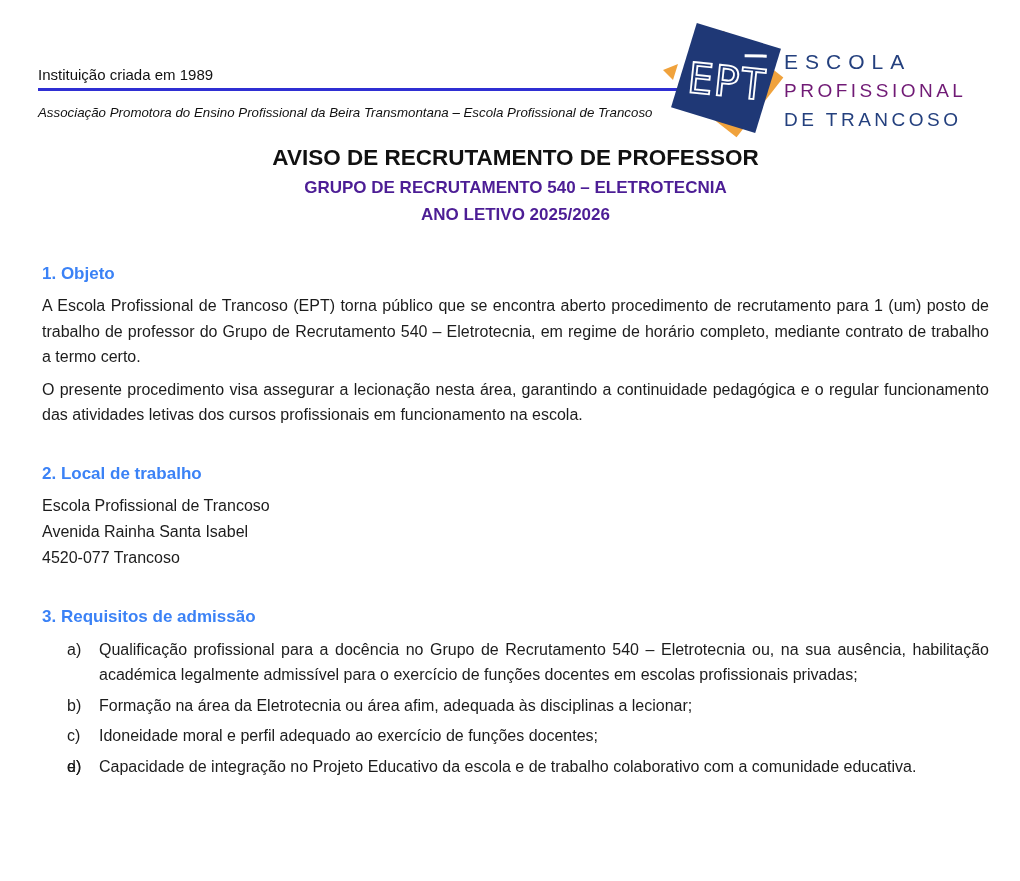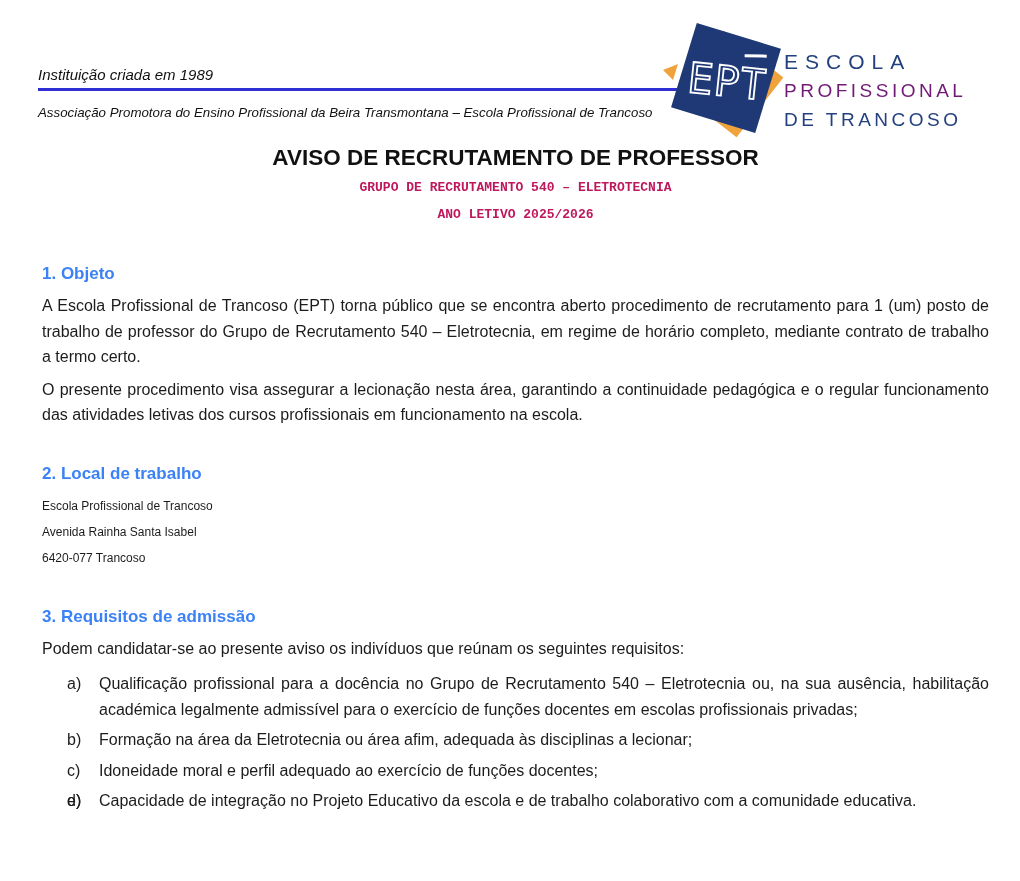--- a/index.html
+++ b/index.html
@@ -11,21 +11,20 @@
     background: #ffffff;
     font-family: "Liberation Sans", sans-serif;
     color: #1c1c1c;
     overflow: hidden;
   }
 
   
   .tagline {
     position: absolute;
     left: 38px; top: 66px;
-    font-style: italic;
     font-size: 15px;
     color: #111;
   }
   .header-rule {
     position: absolute;
     left: 38px; top: 88px;
     width: 648px; height: 2.5px;
     background: #2f2fd3;
   }
   .header-subtitle {
@@ -54,37 +53,37 @@
   .logo-line3 { font-size: 19px; letter-spacing: 3.5px; color: #24407e; font-weight: 400; }
 
   
   .doc {
     position: absolute;
     left: 42px; top: 142px;
     width: 947px;
   }
   .title-block { text-align: center; }
   .title-main  { font-size: 22.5px; font-weight: 700; line-height: 32px; color: #111; }
-  .title-sub   { font-size: 13px;   font-weight: 700; line-height: 27px; color: #be185d; font-family: Liberation Mono, monospace; }
+  .title-sub   { font-size: 17px;   font-weight: 700; line-height: 27px; color: #4c1d95; }
 
   .section-heading {
     font-size: 17px;
     font-weight: 700;
     margin-top: 36px;
     margin-bottom: 9px;
     color: #3b82f6;
   }
   .para {
     font-size: 16px;
     line-height: 25.5px;
     text-align: justify;
     margin-bottom: 7px;
   }
   .addr-line {
-    font-size: 12px;
+    font-size: 16px;
     line-height: 26px;
   }
   .req-list {
     list-style: none;
     margin-top: 10px;
   }
   .req-item {
     position: relative;
     padding-left: 57px;
     font-size: 16px;
@@ -135,24 +134,23 @@
       <div class="title-sub">ANO LETIVO 2025/2026</div>
     </div>
 
     <div class="section-heading">1. Objeto</div>
     <p class="para">A Escola Profissional de Trancoso (EPT) torna público que se encontra aberto procedimento de recrutamento para 1 (um) posto de trabalho de professor do Grupo de Recrutamento 540 – Eletrotecnia, em regime de horário completo, mediante contrato de trabalho a termo certo.</p>
     <p class="para">O presente procedimento visa assegurar a lecionação nesta área, garantindo a continuidade pedagógica e o regular funcionamento das atividades letivas dos cursos profissionais em funcionamento na escola.</p>
 
     <div class="section-heading">2. Local de trabalho</div>
     <div class="addr-line">Escola Profissional de Trancoso</div>
     <div class="addr-line">Avenida Rainha Santa Isabel</div>
-    <div class="addr-line">6420-077 Trancoso</div>
+    <div class="addr-line">4520-077 Trancoso</div>
 
     <div class="section-heading">3. Requisitos de admissão</div>
-    <p class="para">Podem candidatar-se ao presente aviso os indivíduos que reúnam os seguintes requisitos:</p>
 
     <ul class="req-list">
       <li class="req-item">
         <span class="req-marker">a)</span>
         <span>Qualificação profissional para a docência no Grupo de Recrutamento 540 – Eletrotecnia ou, na sua ausência, habilitação académica legalmente admissível para o exercício de funções docentes em escolas profissionais privadas;</span>
       </li>
       <li class="req-item">
         <span class="req-marker">b)</span>
         <span>Formação na área da Eletrotecnia ou área afim, adequada às disciplinas a lecionar;</span>
       </li>

